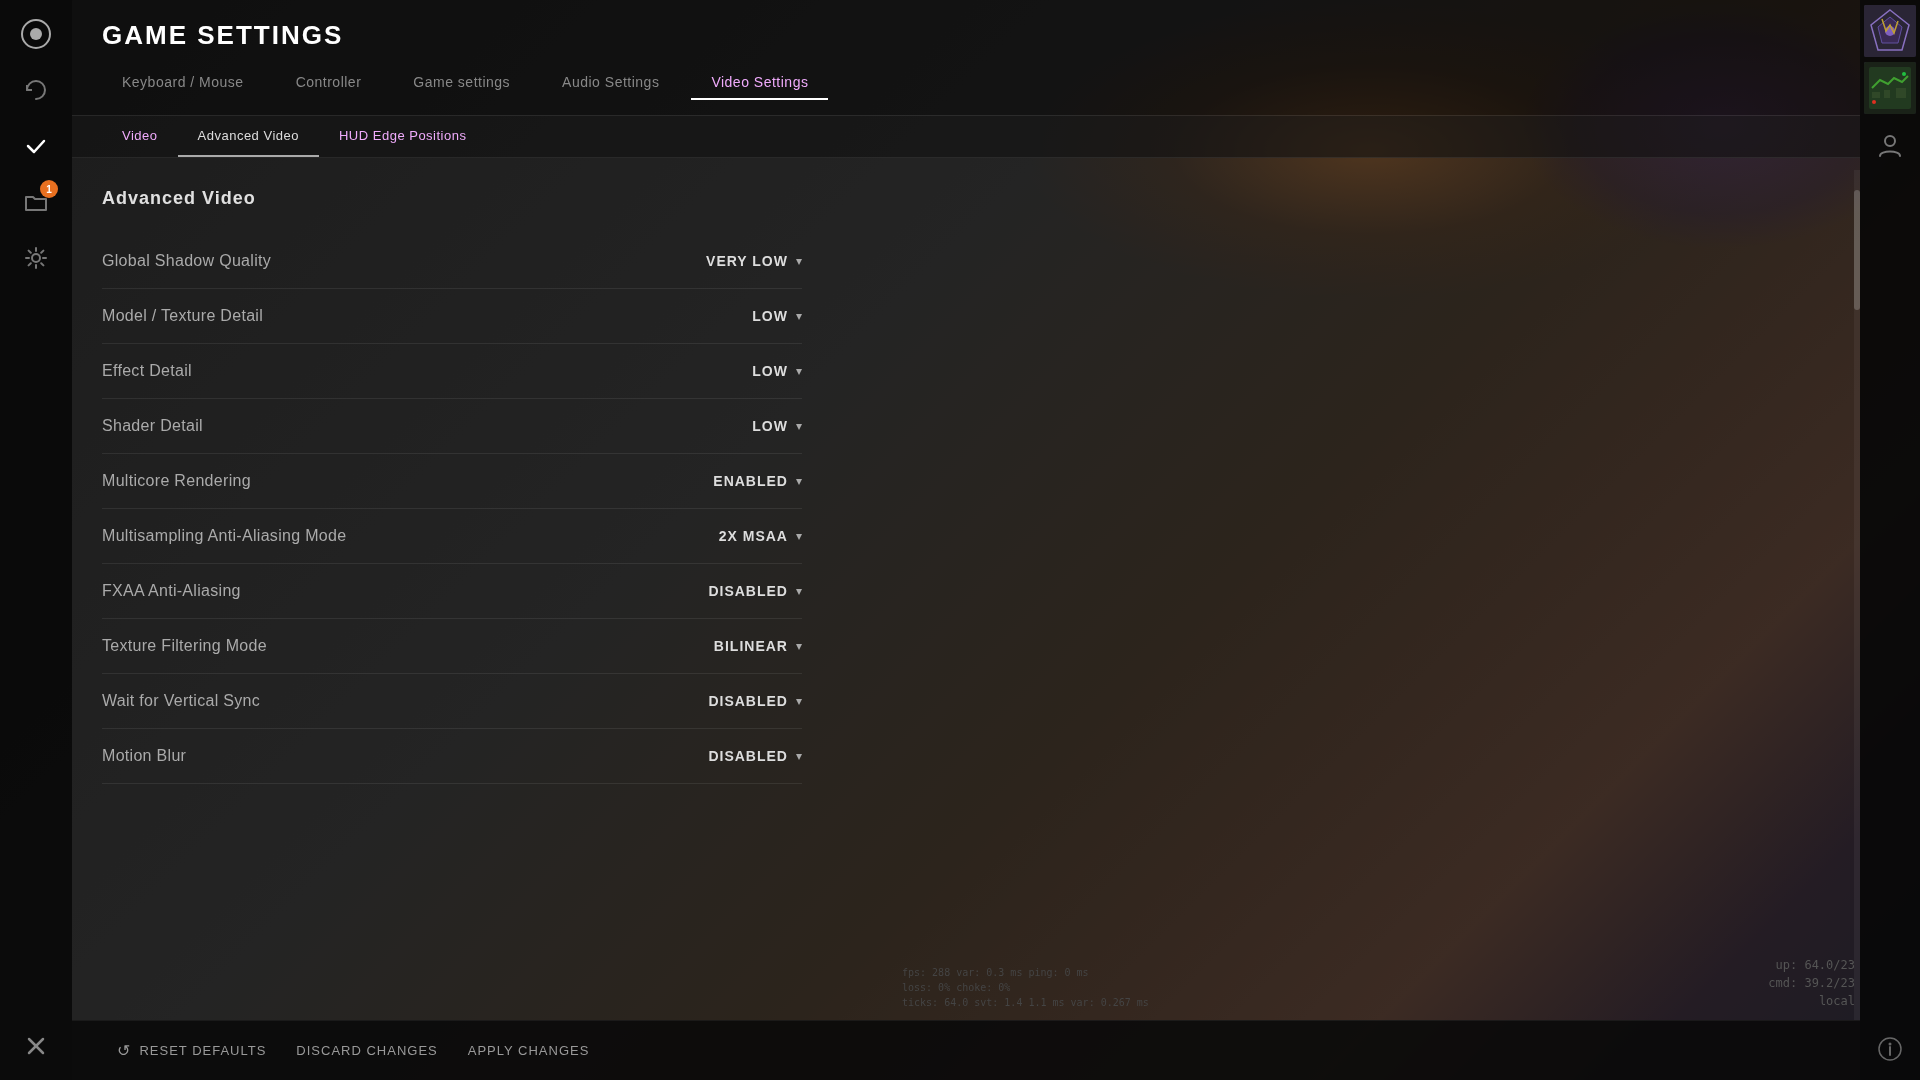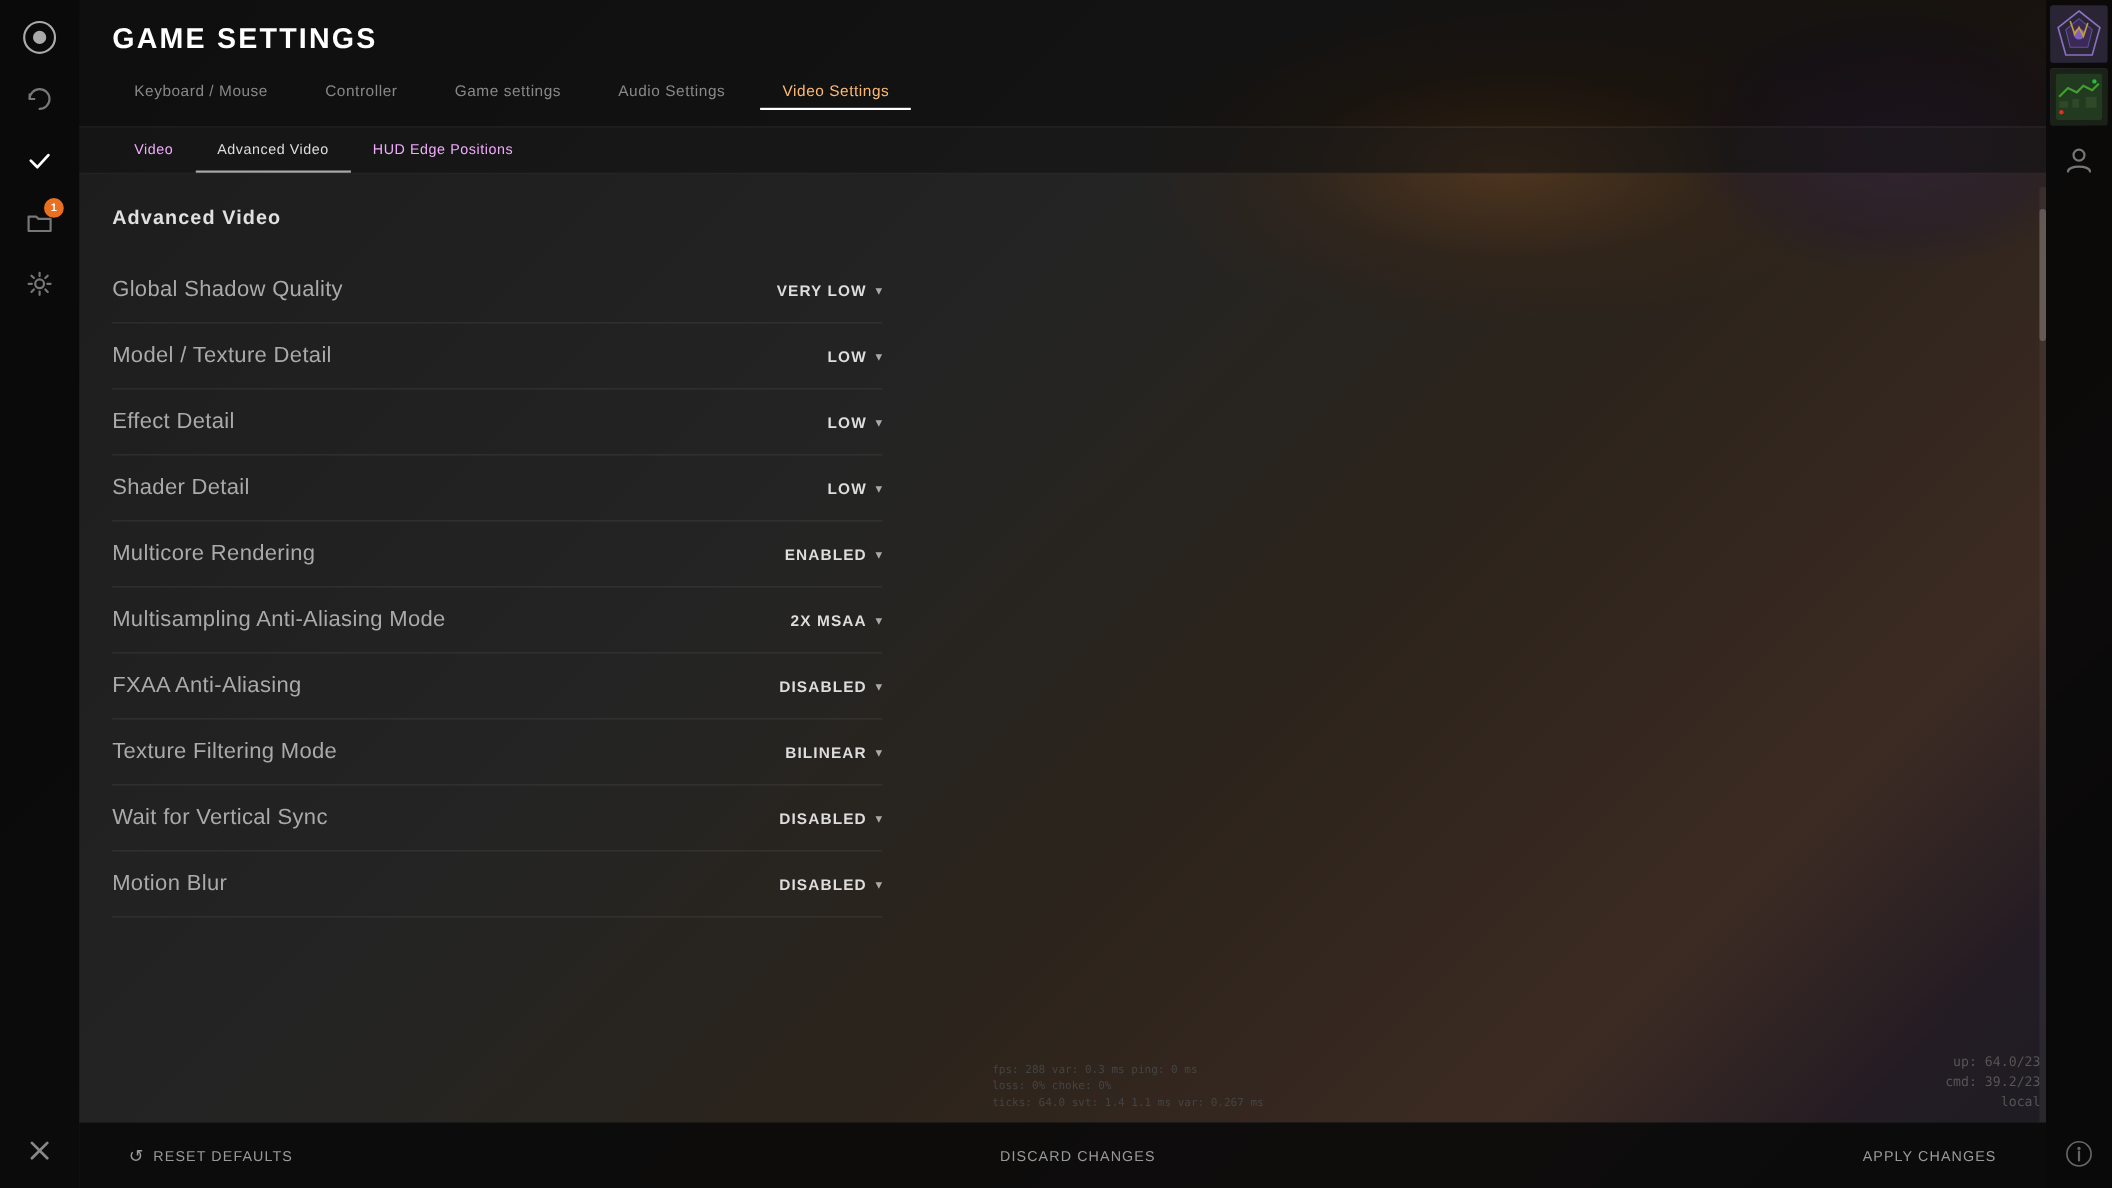--- a/index.html
+++ b/index.html
@@ -124,21 +124,21 @@
       font-size: 14px;
       color: #888;
       cursor: pointer;
       letter-spacing: 0.5px;
       white-space: nowrap;
       border-bottom: 2px solid transparent;
       transition: color 0.2s;
     }
 
     .nav-tab.active {
-      color: #fdba74;
+      color: #f0abfc;
       border-bottom: 2px solid #fff;
     }
 
     
     .sub-tabs {
       display: flex;
       gap: 0;
       background: rgba(20,20,20,0.8);
       border-bottom: 1px solid rgba(255,255,255,0.08);
       padding: 0 30px;
@@ -180,21 +180,21 @@
 
     .setting-row {
       display: flex;
       align-items: center;
       justify-content: space-between;
       padding: 18px 0;
       border-bottom: 1px solid rgba(255,255,255,0.08);
     }
 
     .setting-label {
-      font-size: 20px;
+      font-size: 16px;
       color: #aaa;
       letter-spacing: 0.3px;
     }
 
     .setting-control {
       display: flex;
       align-items: center;
       gap: 8px;
       cursor: pointer;
       min-width: 140px;
@@ -216,23 +216,22 @@
     
     .bottom-bar {
       position: absolute;
       bottom: 0;
       left: 72px;
       right: 60px;
       height: 60px;
       background: rgba(10,10,10,0.9);
       display: flex;
       align-items: center;
-      justify-content: space-between;
+      justify-content: flex-start;
       padding: 0 30px;
-      gap: 20px;
       z-index: 20;
       border-top: 1px solid rgba(255,255,255,0.06);
     }
 
     .bottom-btn {
       font-size: 13px;
       color: #999;
       cursor: pointer;
       letter-spacing: 1px;
       text-transform: uppercase;

